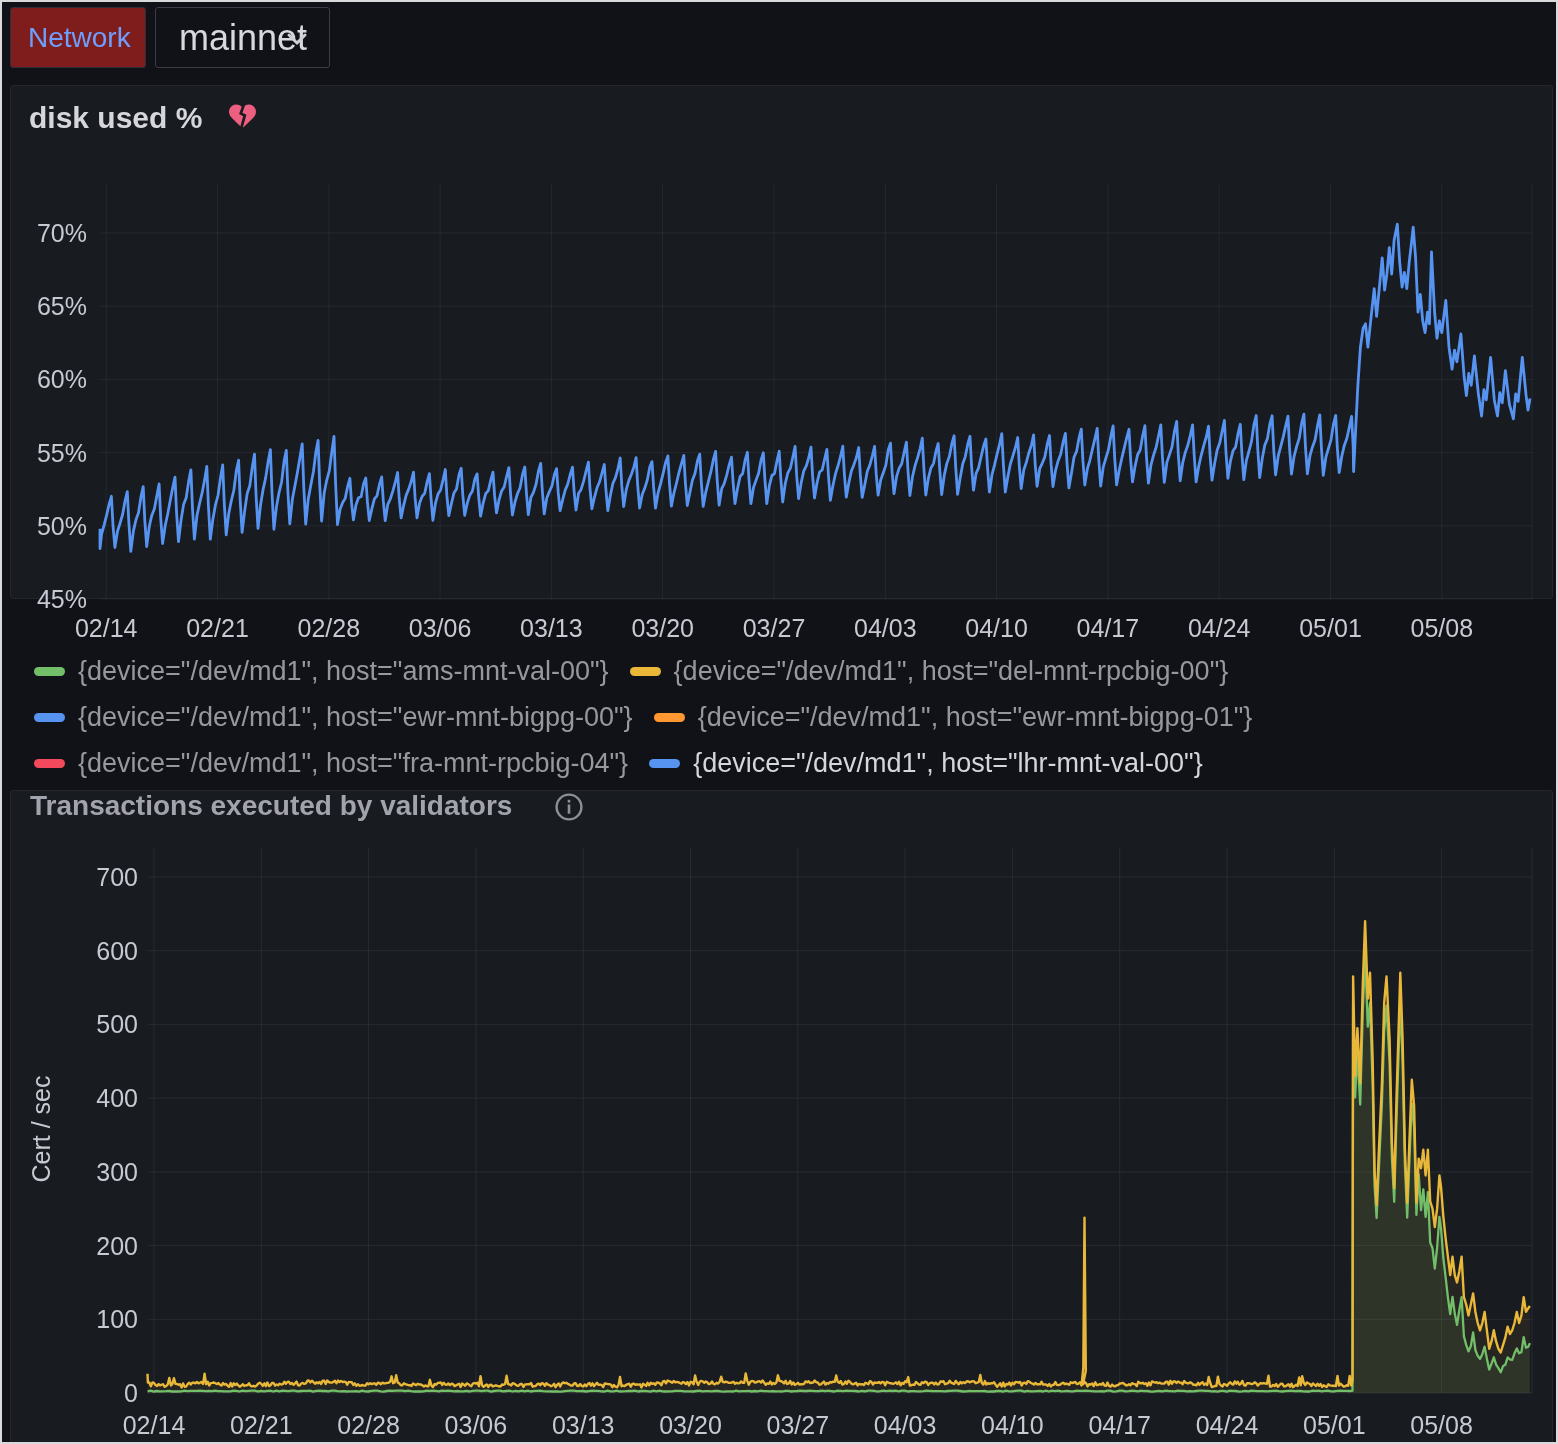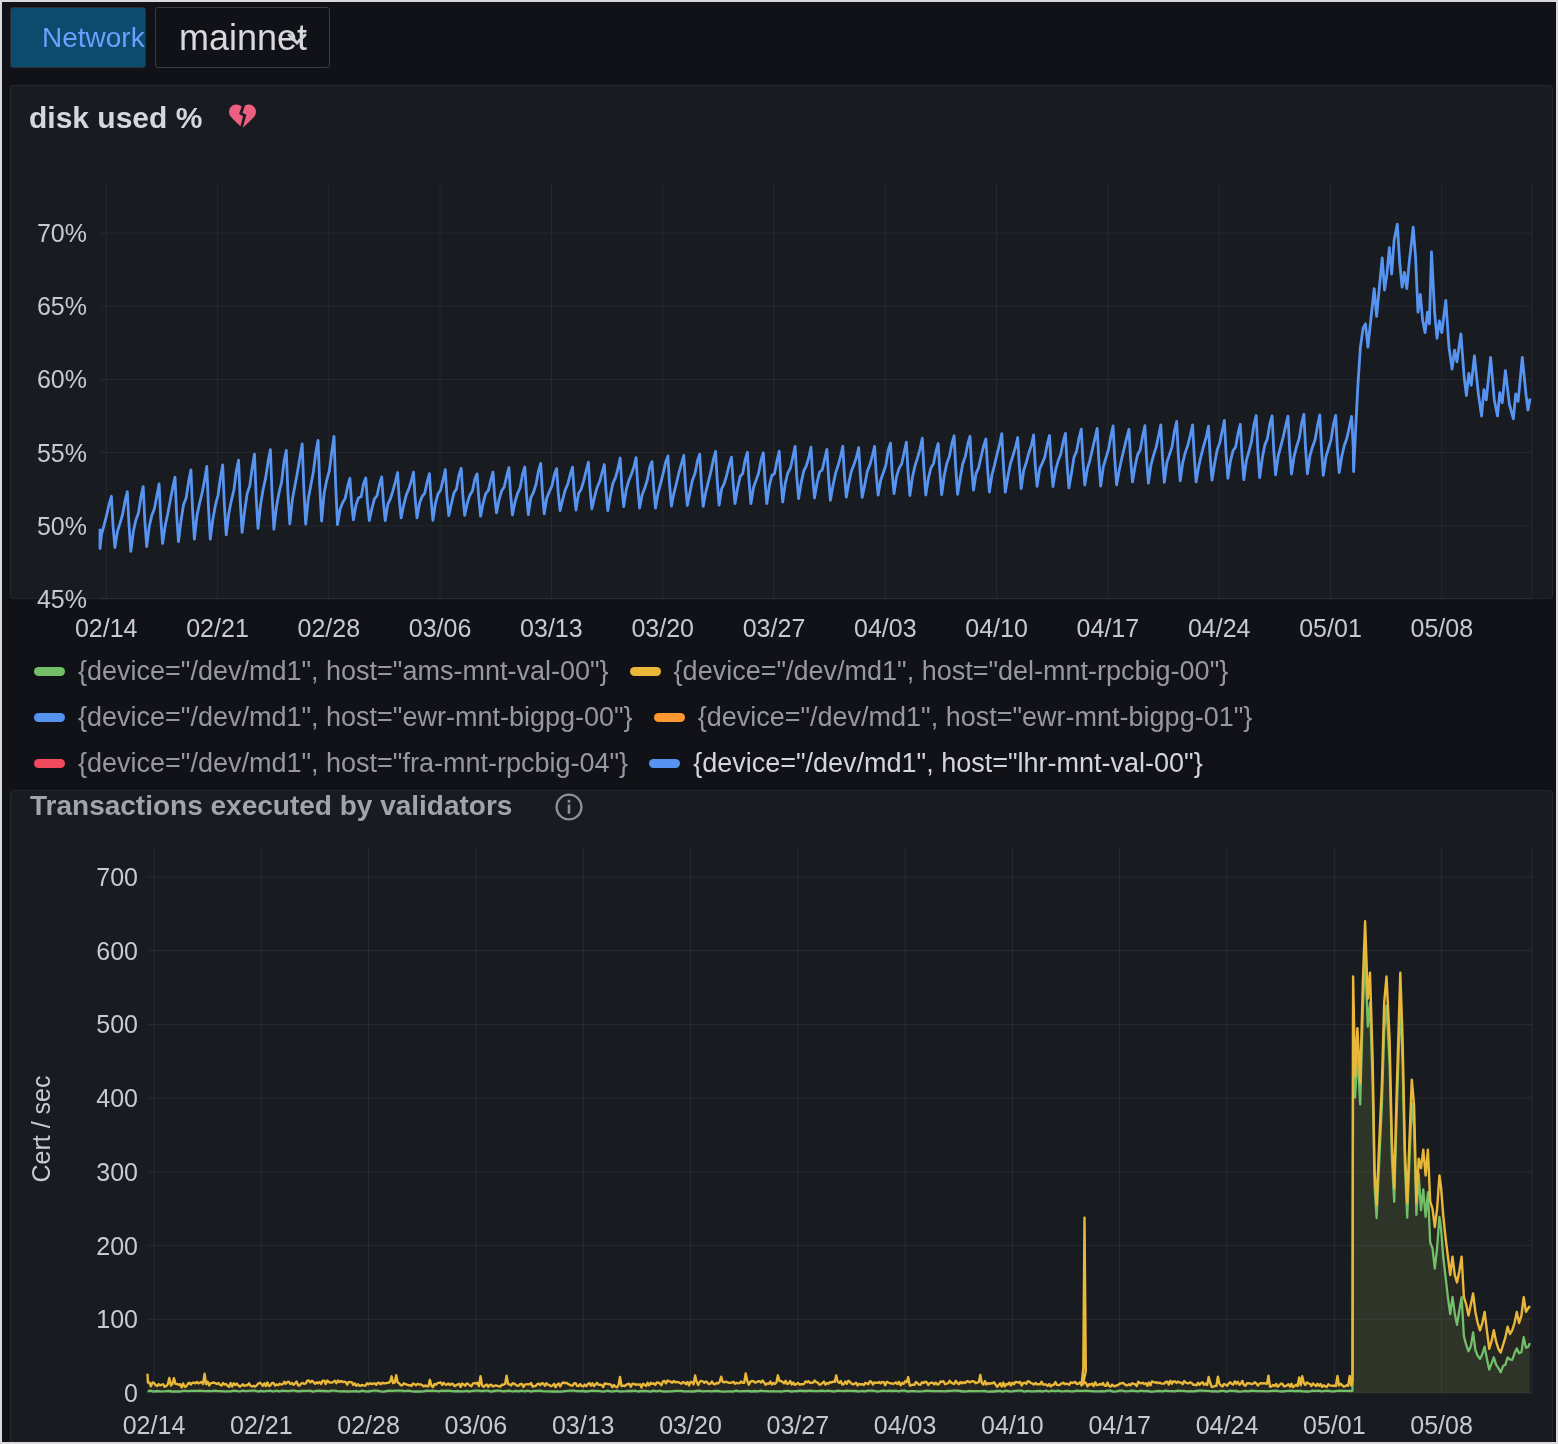--- a/index.html
+++ b/index.html
@@ -1,21 +1,21 @@
 <!DOCTYPE html>
 <html><head><meta charset="utf-8">
 <style>
 * { margin:0; padding:0; box-sizing:border-box; }
 html,body { width:1558px; height:1444px; background:#111217; overflow:hidden;
   font-family:"Liberation Sans", sans-serif; }
 #frame { position:absolute; left:0; top:0; width:1558px; height:1444px;
   border:2px solid #d9d9db; pointer-events:none; z-index:50; }
 .vbox { position:absolute; top:7px; height:61px; border-radius:3px; }
-#nbox { left:10px; width:136px; background:#0c4a6e; border:1px solid #2e3038;
-  color:#6e9fff; font-size:28px; line-height:59px; padding-left:31px; }
+#nbox { left:10px; width:136px; background:#7f1d1d; border:1px solid #2e3038;
+  color:#6e9fff; font-size:28px; line-height:59px; padding-left:17px; }
 #mbox { left:155px; width:175px; background:#111217; border:1px solid #3c3d44;
   color:#d8d9df; font-size:36px; line-height:59px; padding-left:23px; }
 .panel { position:absolute; left:10px; width:1543px; background:#181b20;
   border:1px solid #24262c; border-radius:3px; }
 #p1 { top:85px; height:514px; }
 #p2 { top:790px; height:788px; }
 .ptitle { position:absolute; font-size:30px; font-weight:700; letter-spacing:0px; }
 svg { position:absolute; left:0; top:0; }
 .grid line { stroke:rgba(204,204,220,0.075); stroke-width:1; }
 .grid2 line { stroke:rgba(204,204,220,0.09); stroke-width:1; }

